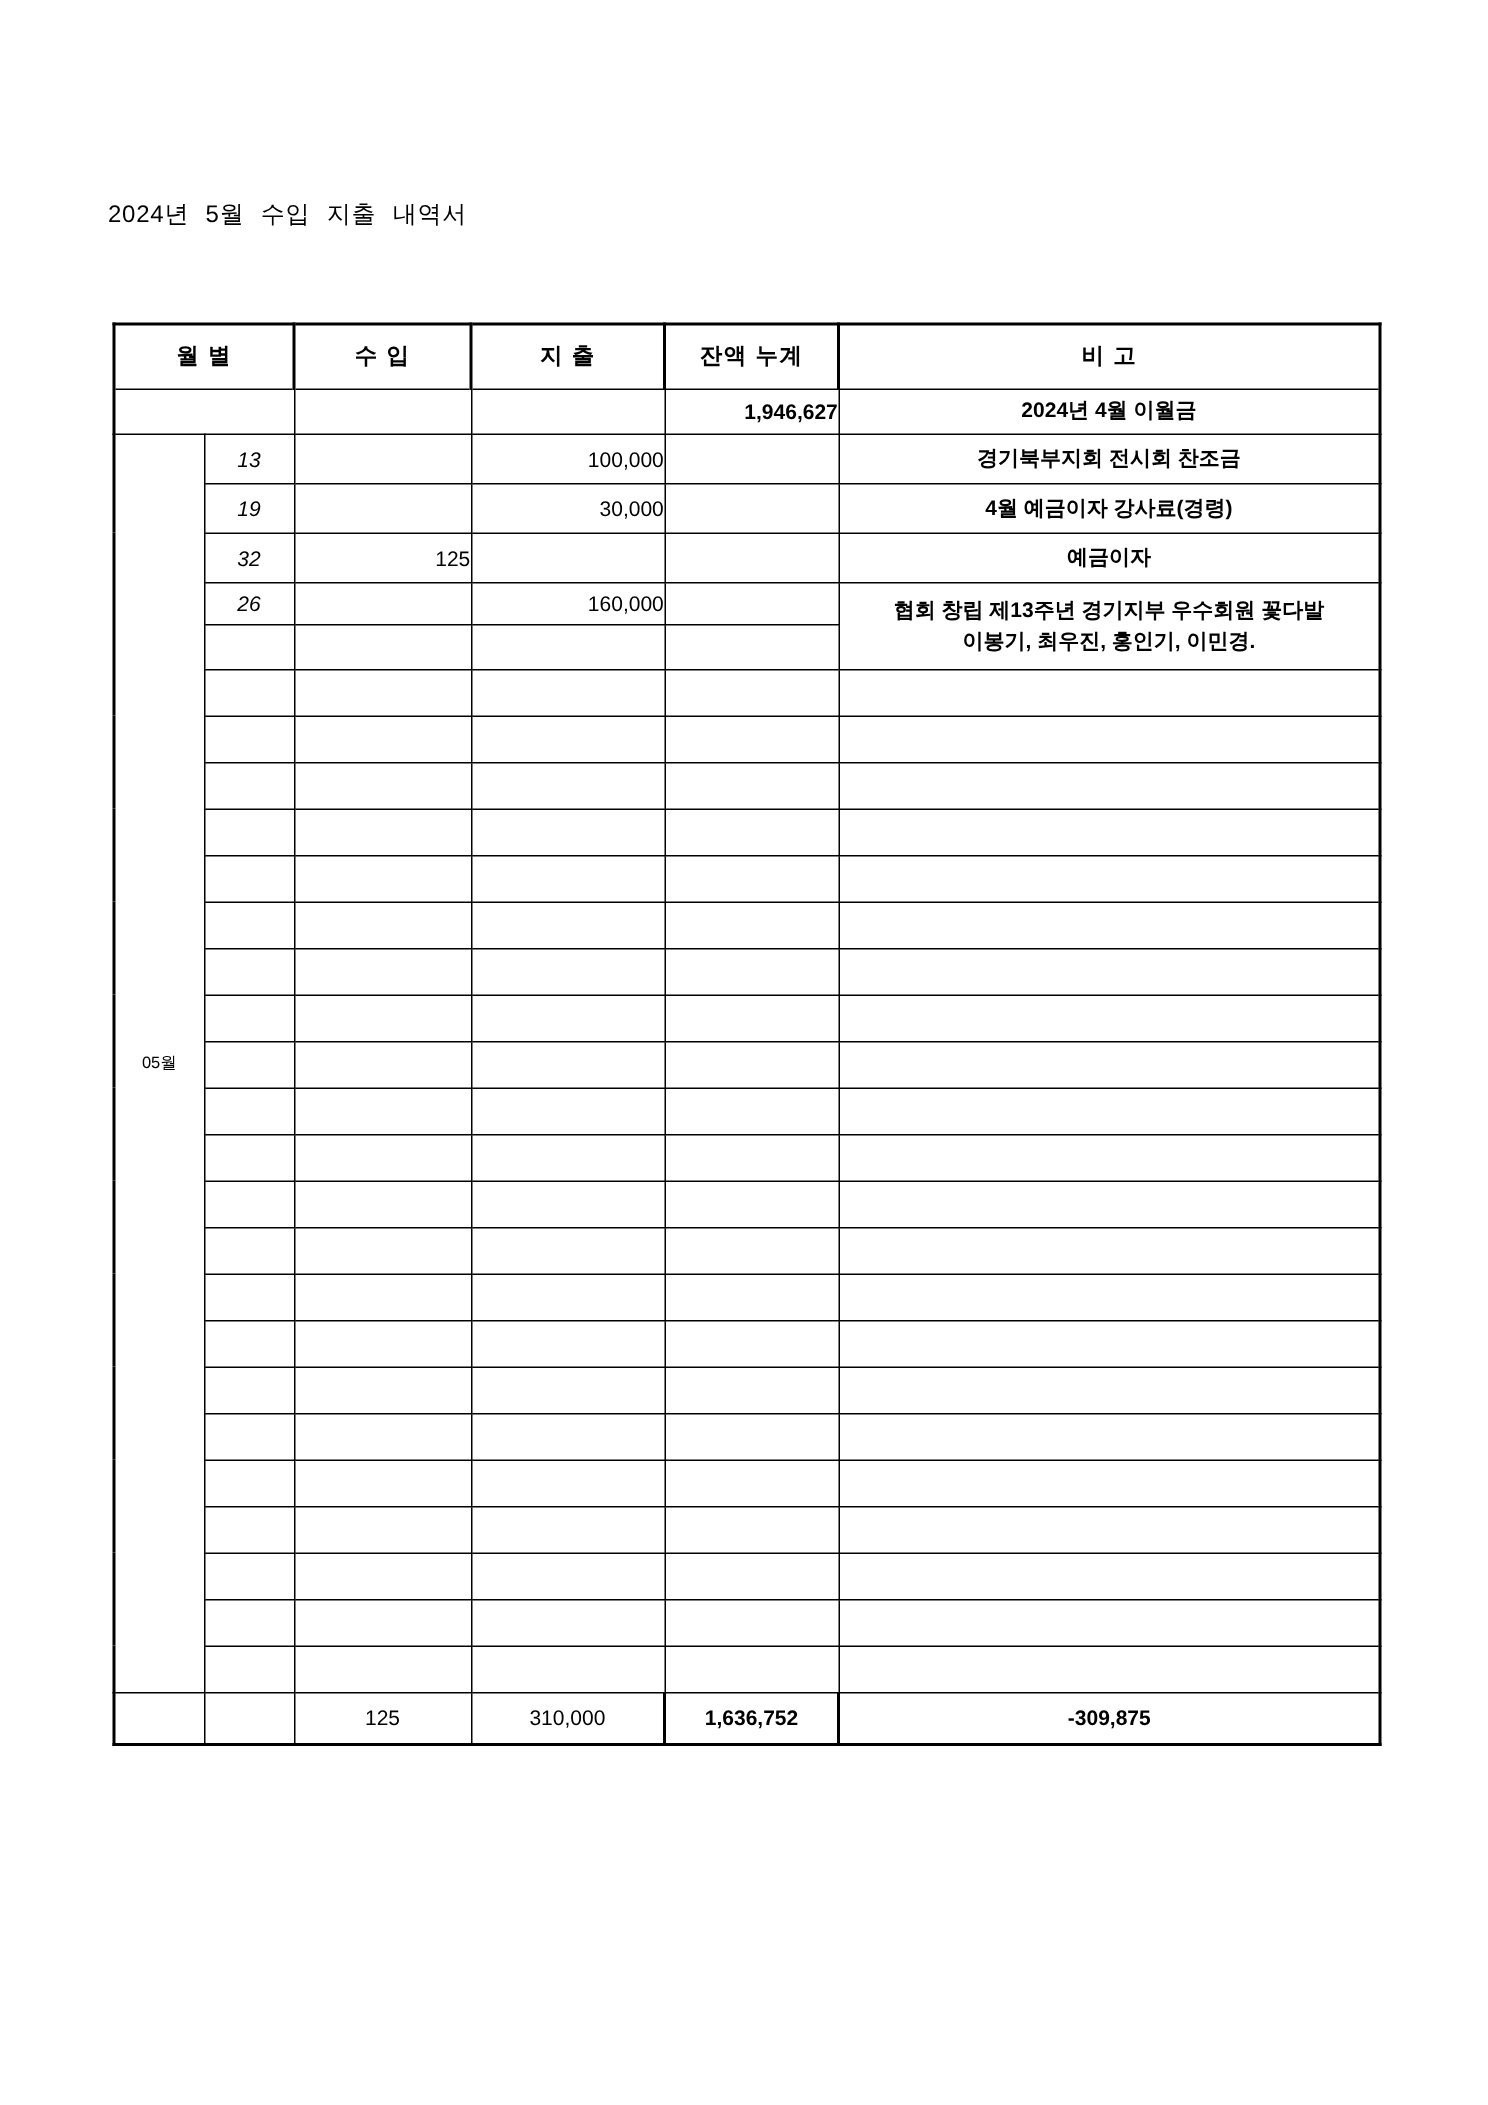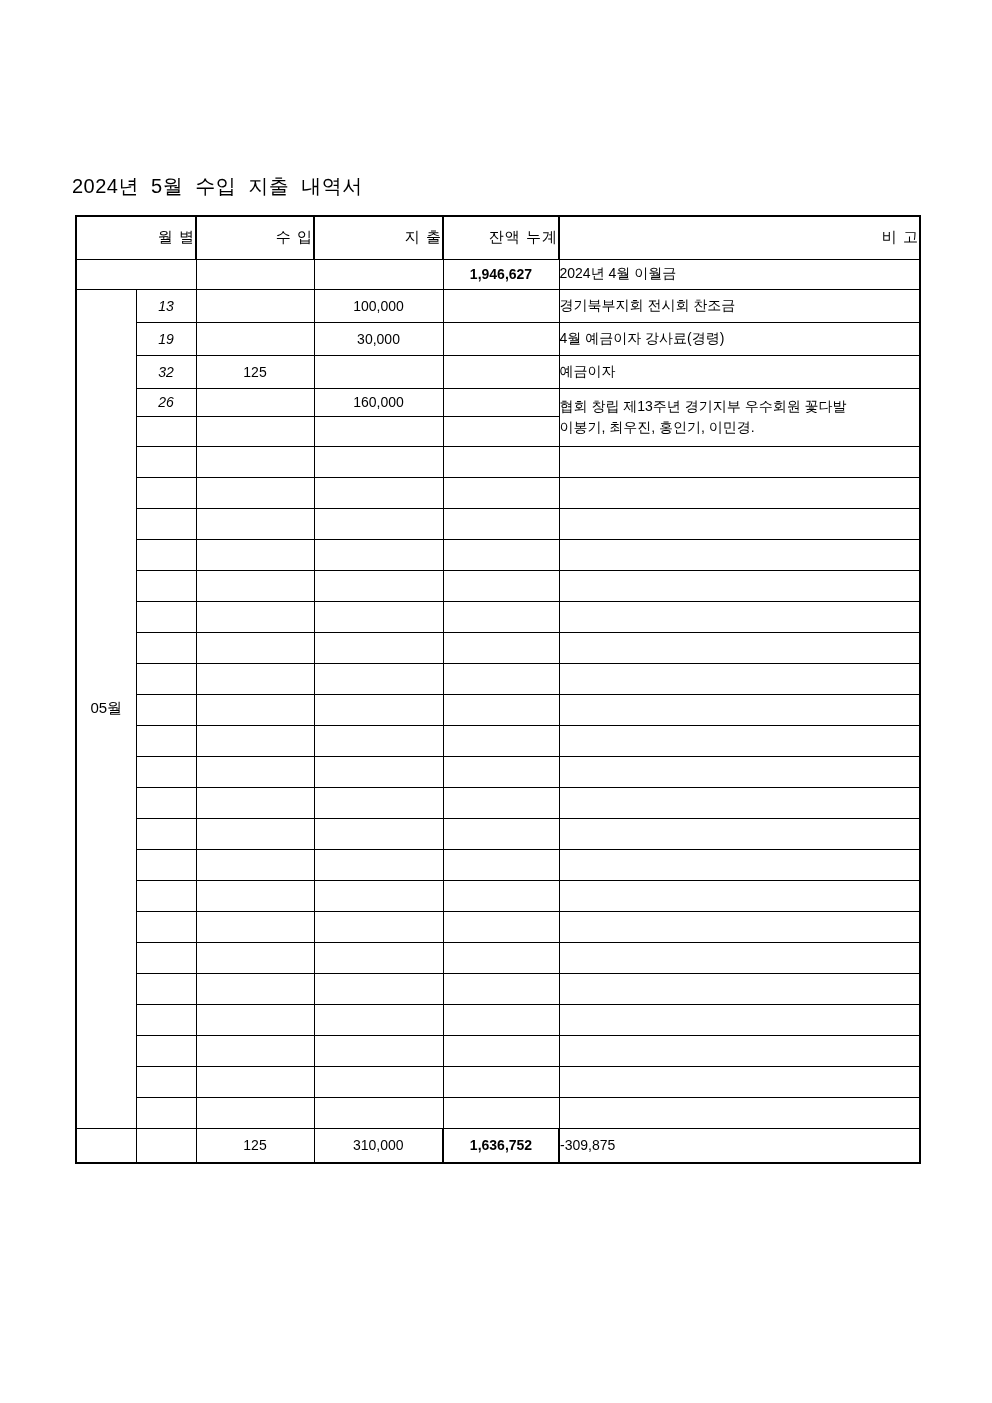--- a/index.html
+++ b/index.html
@@ -12,25 +12,24 @@
     height: 1403px;
     position: relative;
     font-family: "Liberation Sans", "DejaVu Sans", sans-serif;
     color: #000;
     overflow: hidden;
   }
   .page-title {
     position: absolute;
     left: 72px;
     top: 133px;
-    font-size: 20px;
+    font-size: 16px;
     letter-spacing: 0.5px;
     word-spacing: 6px;
     white-space: nowrap;
-    margin-top: 40px;
   }
   table.ledger {
     position: absolute;
     left: 75px;
     top: 215px;
     width: 844px;
     border-collapse: collapse;
     table-layout: fixed;
     border: 2px solid #000;
     font-size: 14px;
@@ -39,40 +38,40 @@
     border: 1px solid #000;
     vertical-align: middle;
     padding: 0;
     overflow: hidden;
   }
   
   table.ledger th {
     border-left-width: 2px;
     border-right-width: 2px;
     border-top-width: 2px;
-    font-weight: normal;
+    font-weight: bold;
     font-size: 15px;
-    text-align: right;
+    text-align: center;
     letter-spacing: 1px;
   }
   .r-header { height: 43px; }
   .r-carry  { height: 30px; }
   .r-day    { height: 33px; }
   .r-day26  { height: 28px; }
   .r-cont   { height: 30px; }
   .r-empty  { height: 31px; }
   .r-total  { height: 35px; }
   .r-total td { border-top-width: 2px; }
   .r-total td.tot-balance { border-left-width: 2px; border-right-width: 2px; }
-  .num  { text-align: center; padding-right: 8px; }
+  .num  { text-align: right; padding-right: 8px; }
   .day  { text-align: center; font-style: italic; }
-  .note { text-align: left; padding-left: 8px; }
+  .note { text-align: center; padding-left: 8px; font-weight: bold; }
   .center { text-align: center; }
   .bold { font-weight: bold; }
-  .month-cell { text-align: center; font-size: 15px; }
+  .month-cell { text-align: center; font-size: 11px; }
   .multiline { white-space: pre-line; line-height: 21px; padding-top: 2px; padding-bottom: 2px; }
 </style>
 </head>
 <body>
 
 <div class="page-title">2024년 5월 수입 지출 내역서</div>
 
 <table class="ledger">
   <colgroup>
     <col style="width:60px">

